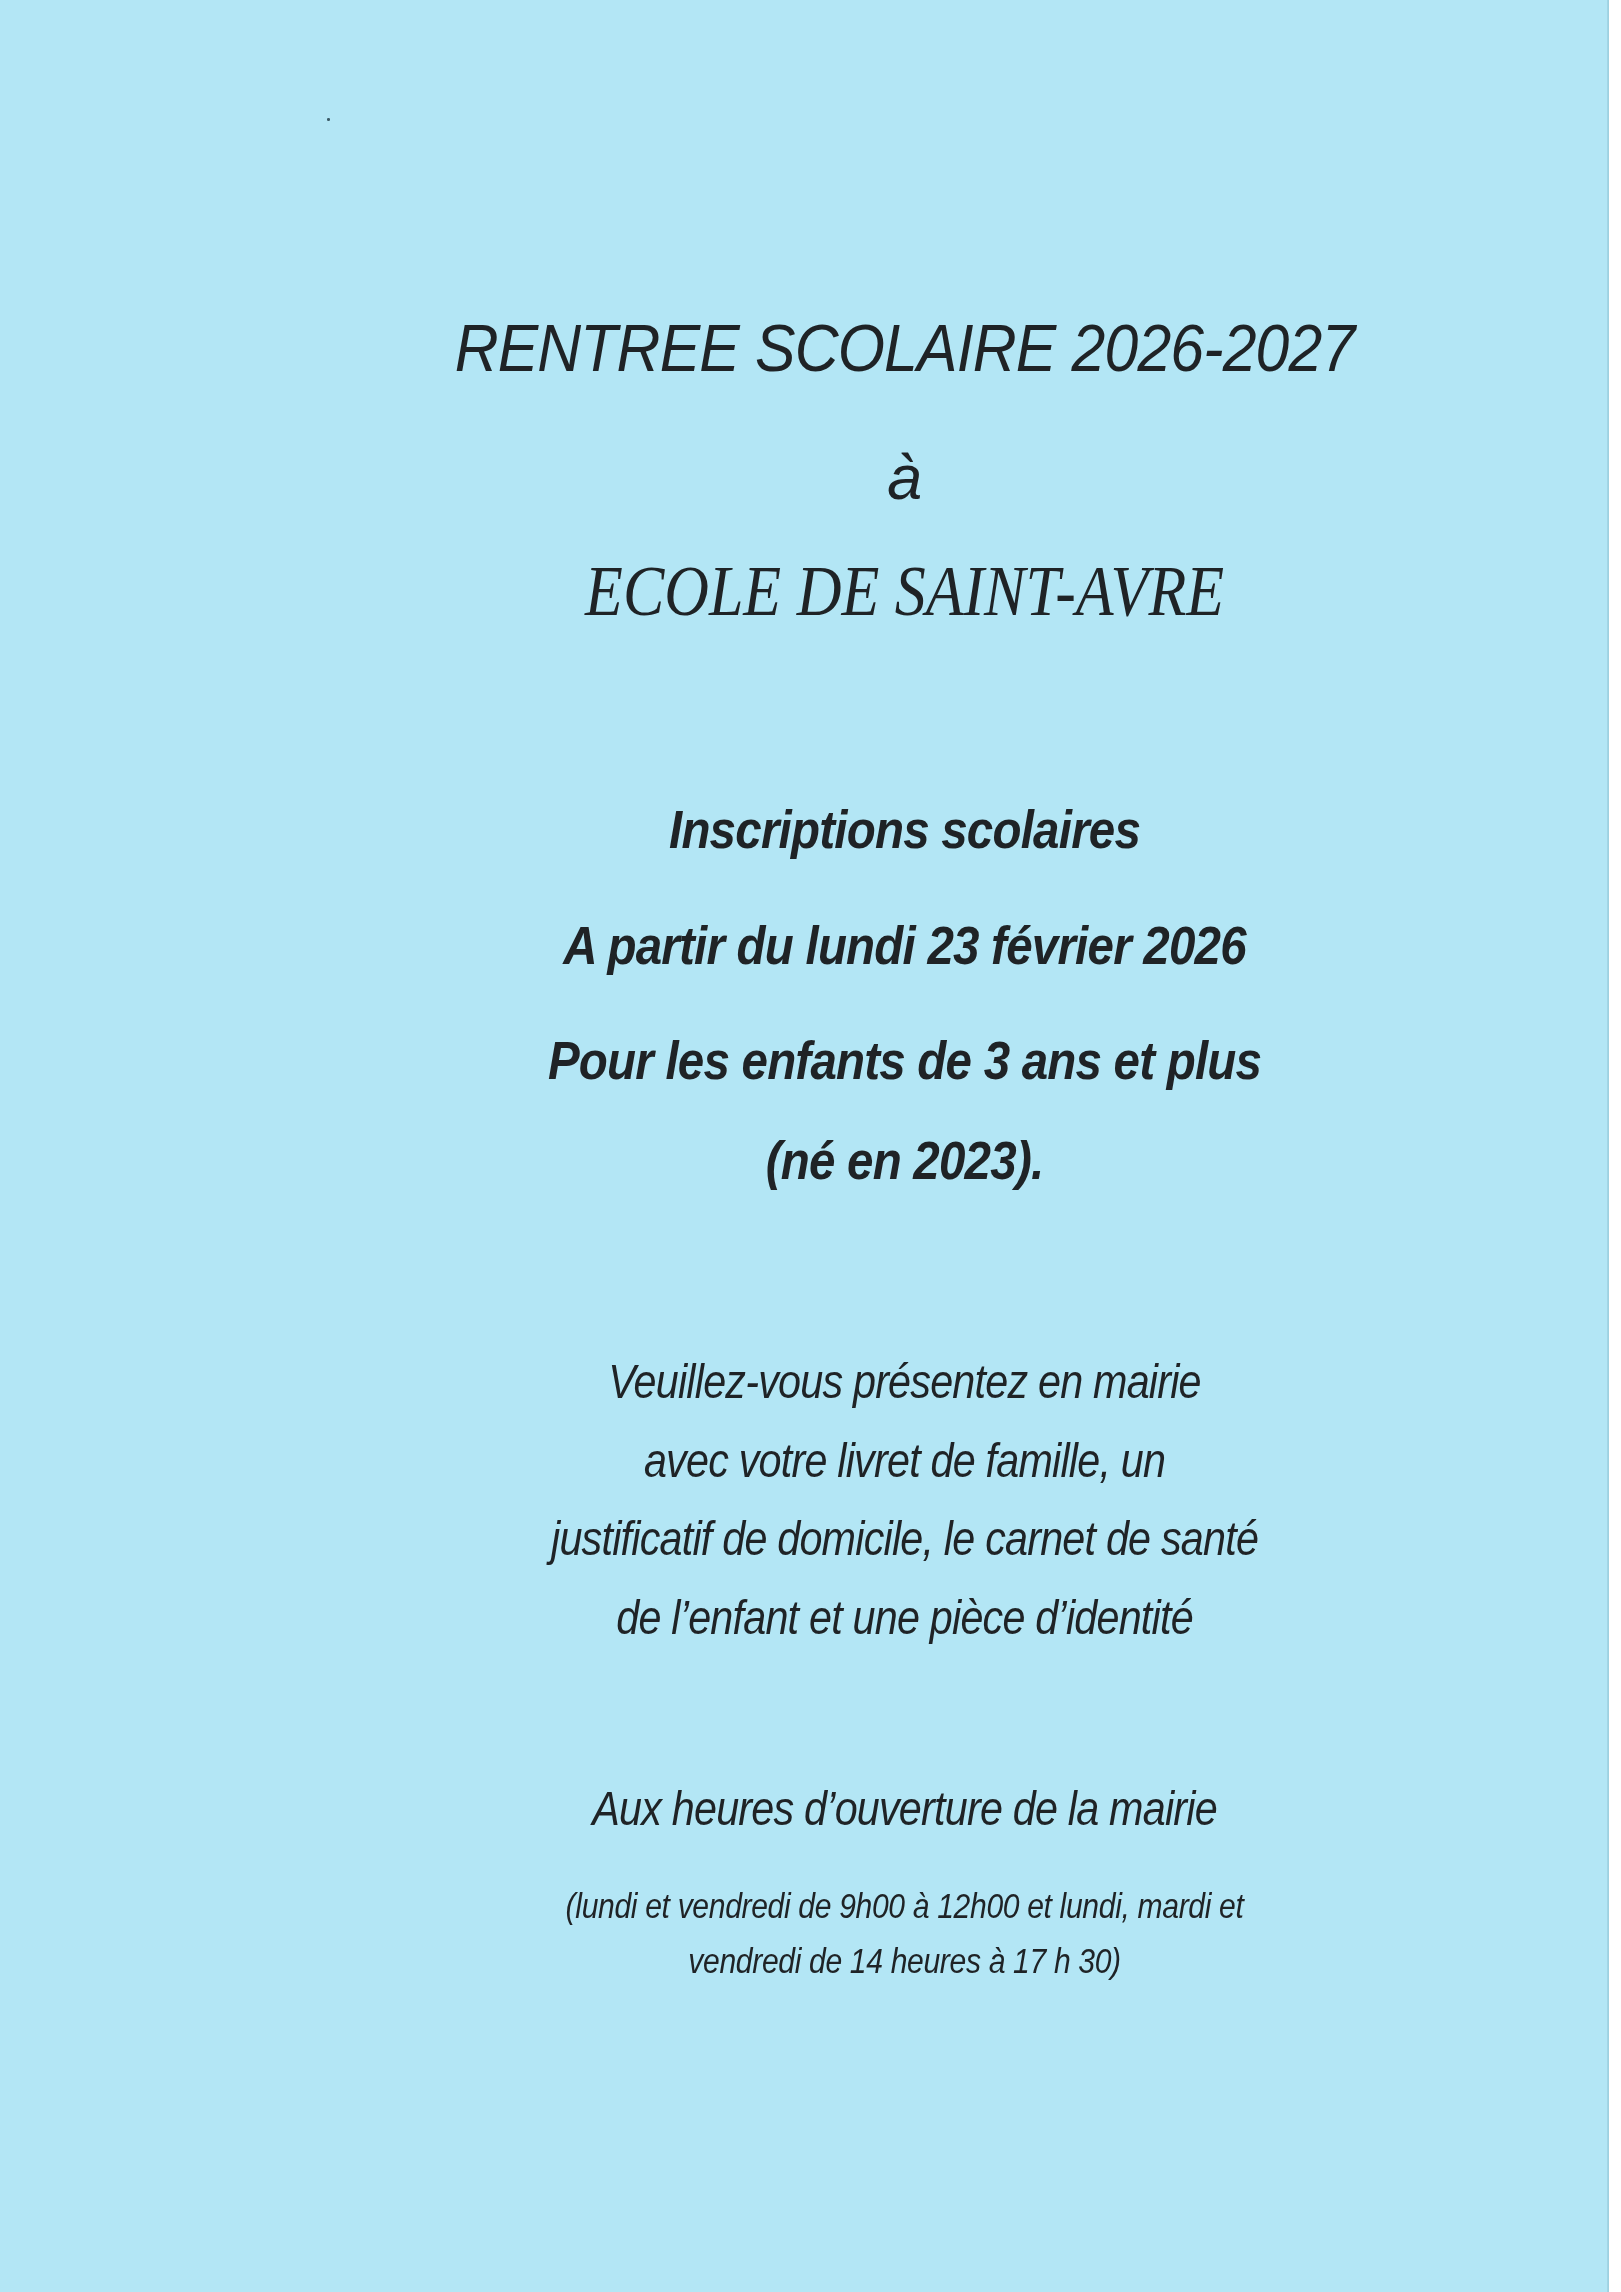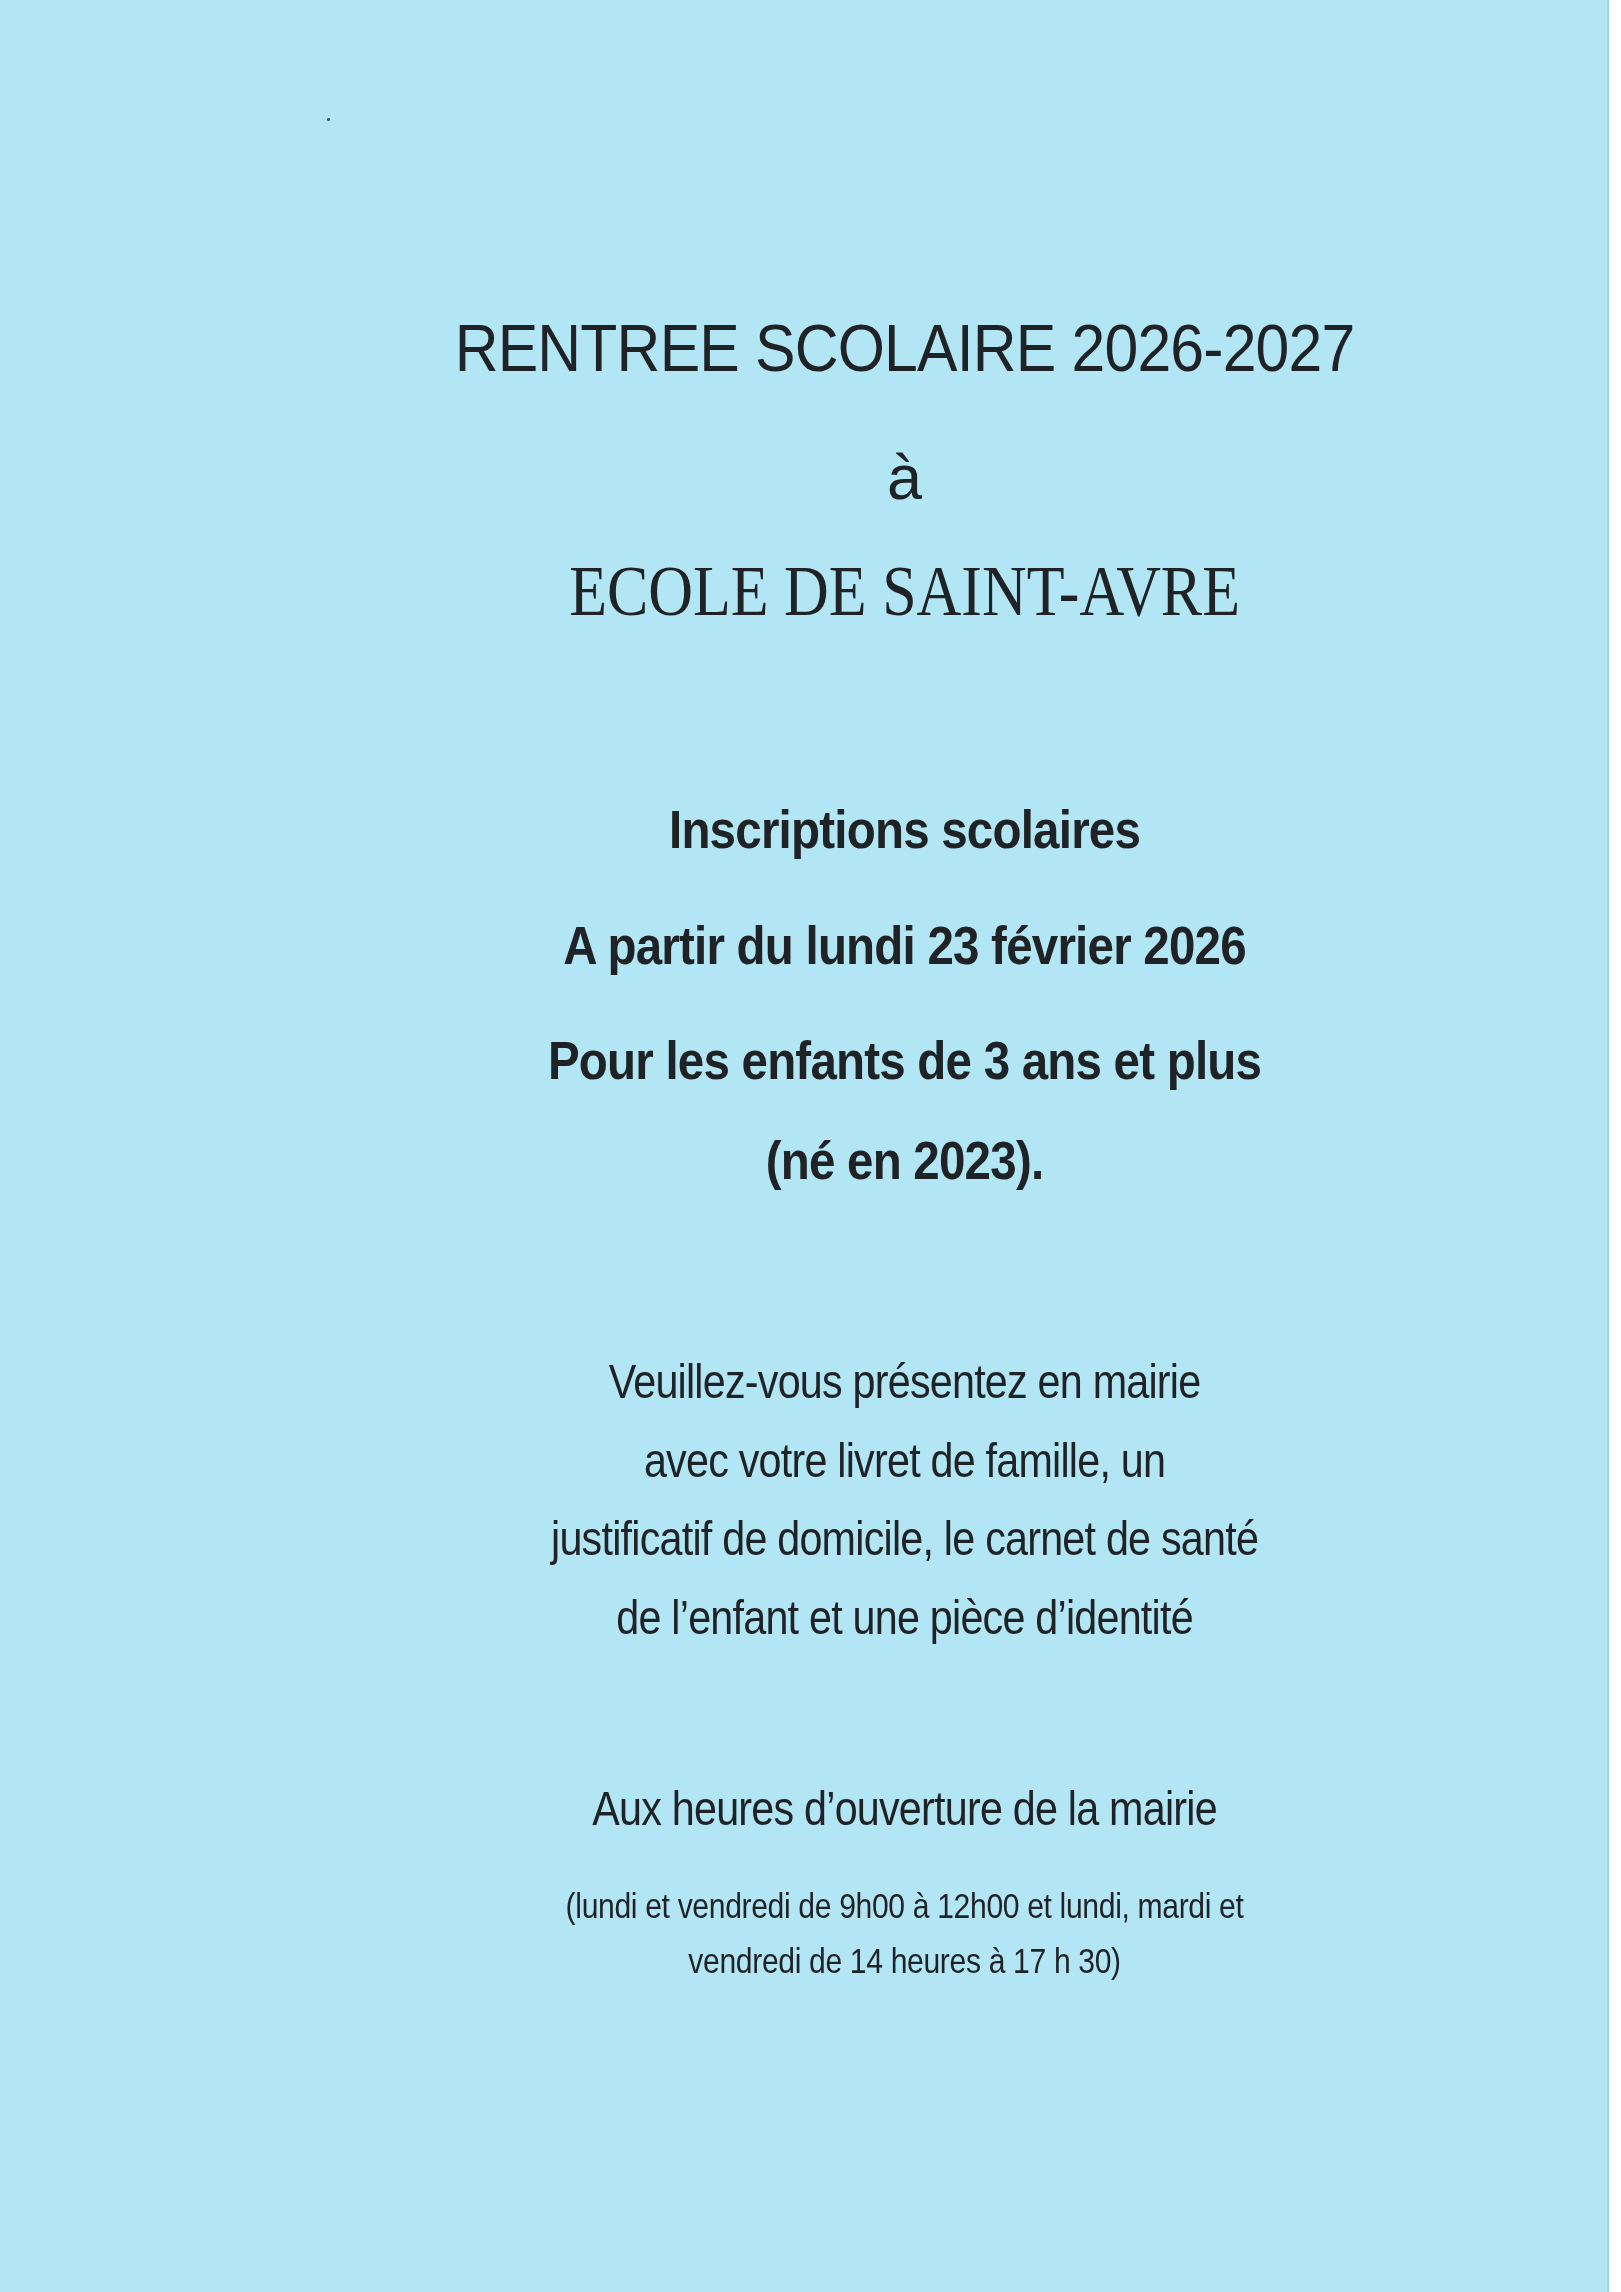--- a/index.html
+++ b/index.html
@@ -14,20 +14,21 @@
       overflow: hidden;
     }
     .sheet {
       position: absolute;
       left: 0;
       top: 0;
       width: 1609px;
       height: 2293px;
       background: #b3e6f5;
       box-shadow: inset -1.8px 0 0 rgba(120,170,185,0.35);
+      font-style: italic;
     }
     .speck {
       position: absolute;
       width: 2.7px;
       height: 2.7px;
       border-radius: 50%;
       background: #3b5a66;
     }
     .line {
       position: absolute;

